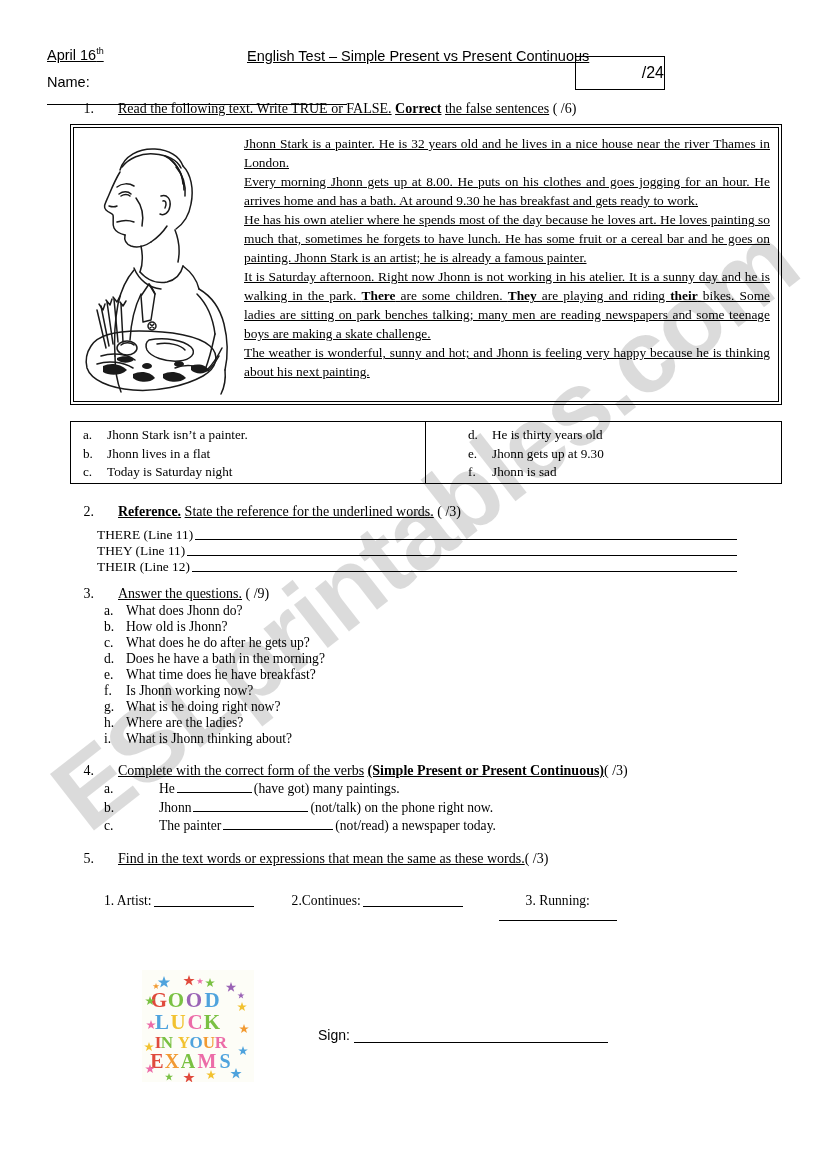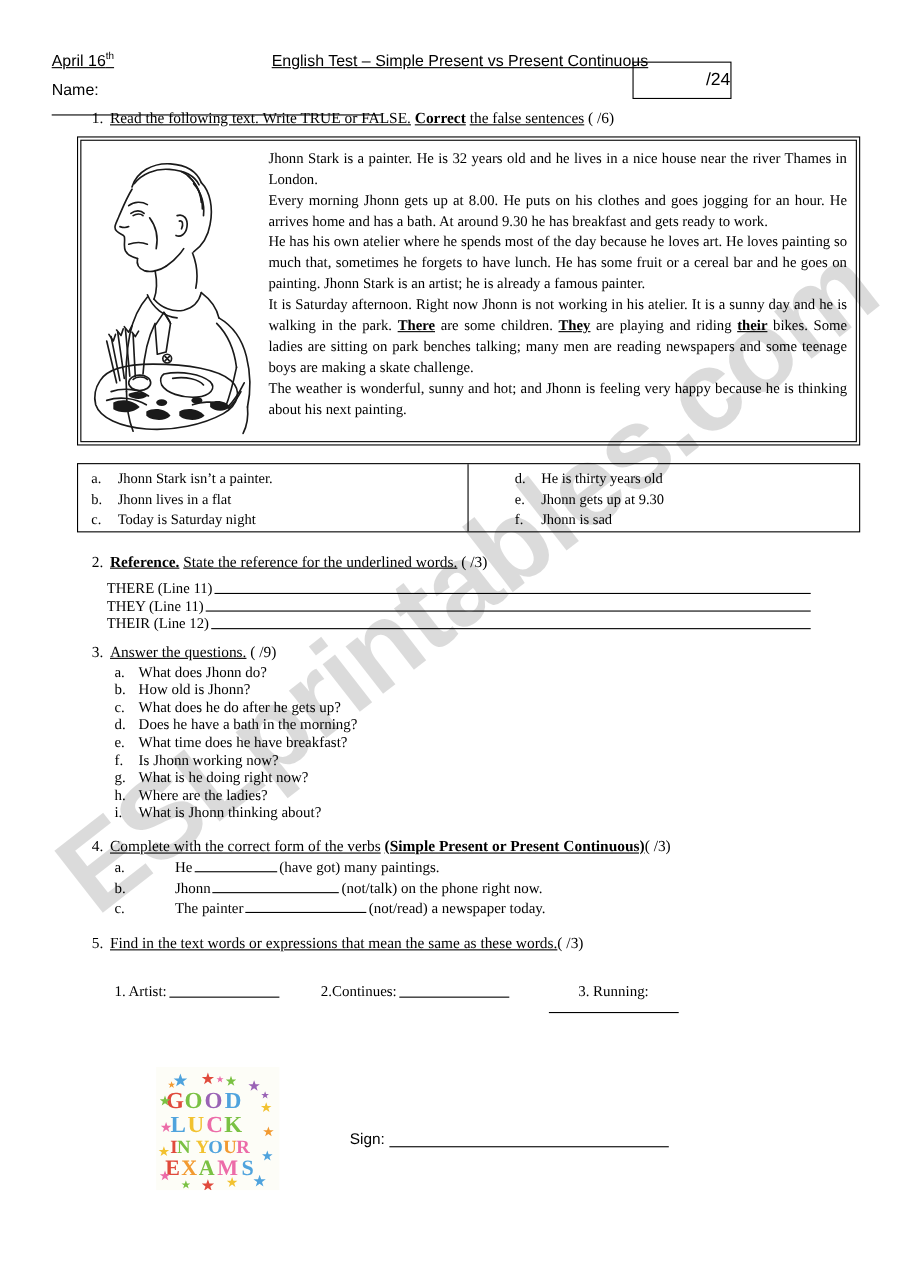--- a/index.html
+++ b/index.html
@@ -109,38 +109,39 @@
     font-size: 14px;
   }
   .task-num {
     position: absolute;
     left: 0;
     top: 0;
     width: 24px;
     text-align: right;
   }
   .task-body {
-    margin-left: 30px;
+    margin-left: 48px;
     white-space: nowrap;
   }
   .u { text-decoration: underline; }
   .bu { font-weight: bold; text-decoration: underline; }
 
   
   #reading-box {
     position: absolute;
     left: 70px;
     top: 124px;
     width: 712px;
     height: 281px;
     border: 1.4px solid #000;
     padding: 2px;
     box-sizing: border-box;
     z-index: 2;
     background: transparent;
+    text-decoration: underline;
   }
   #reading-inner {
     width: 100%;
     height: 100%;
     border: 1.4px solid #000;
     box-sizing: border-box;
     display: flex;
     align-items: flex-start;
   }
   #painter-figure {

